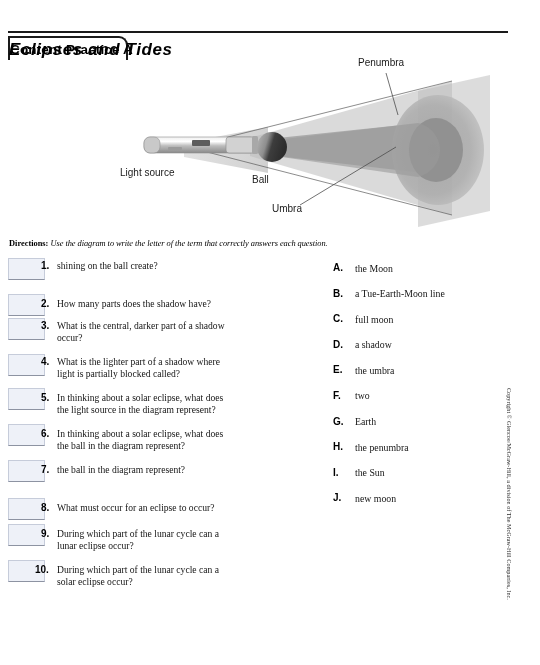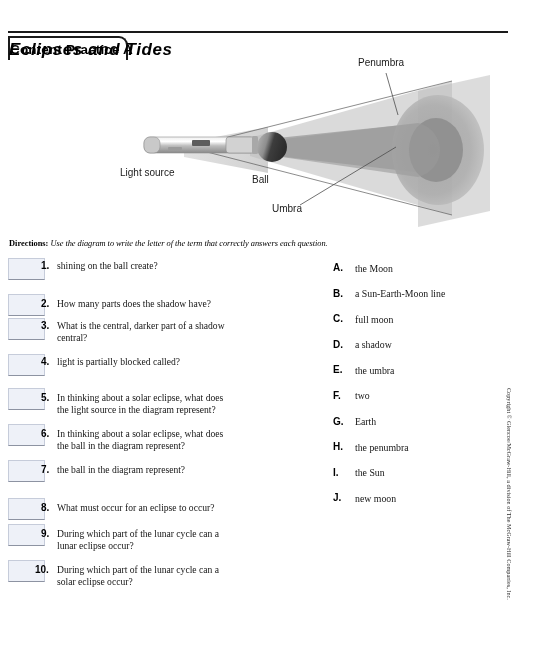--- a/index.html
+++ b/index.html
@@ -279,27 +279,28 @@
       <div class="q-body">
         <span class="q-num">2.</span>
         <span class="q-text">How many parts does the shadow have?</span>
       </div>
     </div>
     <div class="question-row" style="top: 62px;">
       <div class="answer-box" style="top: -2px;"></div>
       <div class="q-body">
         <span class="q-num">3.</span>
         <span class="q-text">What is  the central, darker part of a shadow</span>
-        <span class="q-text">central?</span>
+        <span class="q-text">occur?</span>
       </div>
     </div>
     <div class="question-row" style="top: 98px;">
       <div class="answer-box" style="top: -2px;"></div>
       <div class="q-body">
         <span class="q-num">4.</span>
+        <span class="q-text">What is  the lighter  part of a shadow  where</span>
         <span class="q-text">light  is partially  blocked called?</span>
       </div>
     </div>
     <div class="question-row" style="top: 134px;">
       <div class="answer-box" style="top: -4px;"></div>
       <div class="q-body">
         <span class="q-num">5.</span>
         <span class="q-text">In thinking  about a solar eclipse, what does</span>
         <span class="q-text">the light  source in the diagram represent?</span>
       </div>
@@ -344,21 +345,21 @@
     </div>
   </div>
 
 <div id="options-col">
     <div class="option-row">
       <span class="opt-letter">A.</span>
       <span class="opt-text">the Moon</span>
     </div>
     <div class="option-row">
       <span class="opt-letter">B.</span>
-      <span class="opt-text">a Sun-Earth-Moon line</span>
+      <span class="opt-text">a Tue-Earth-Moon line</span>
     </div>
     <div class="option-row">
       <span class="opt-letter">C.</span>
       <span class="opt-text">full moon</span>
     </div>
     <div class="option-row">
       <span class="opt-letter">D.</span>
       <span class="opt-text">a shadow</span>
     </div>
     <div class="option-row">

